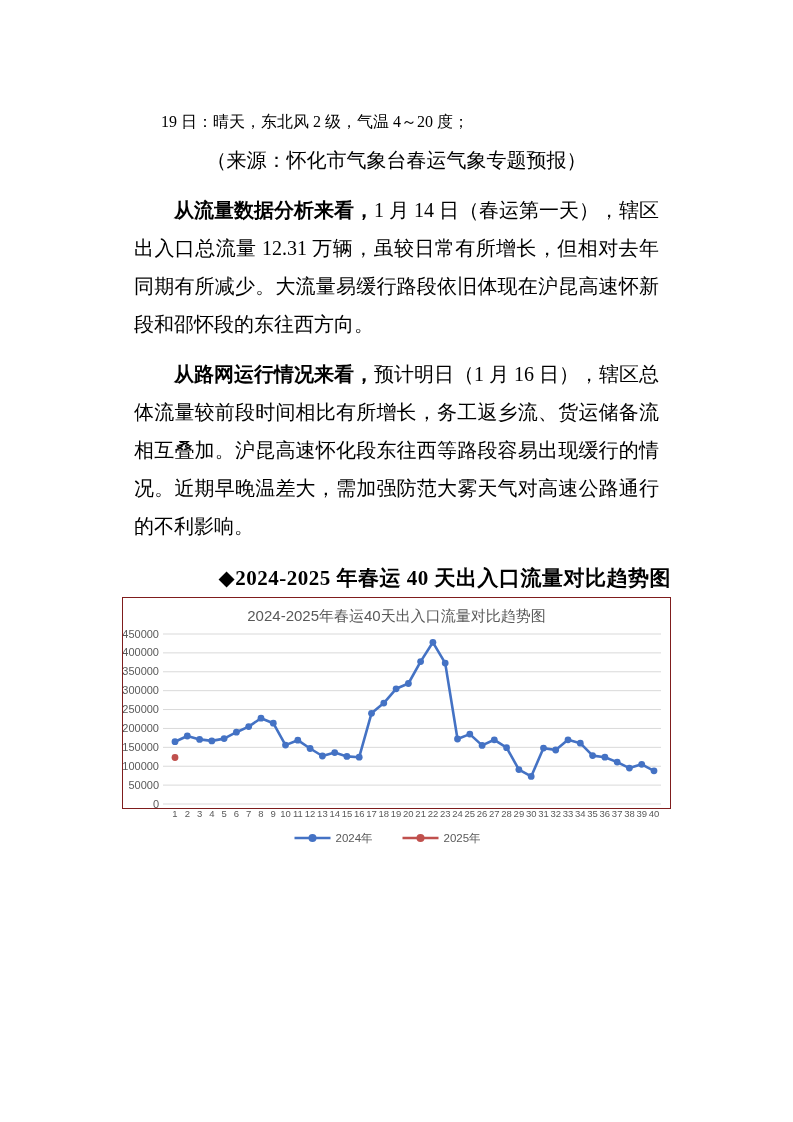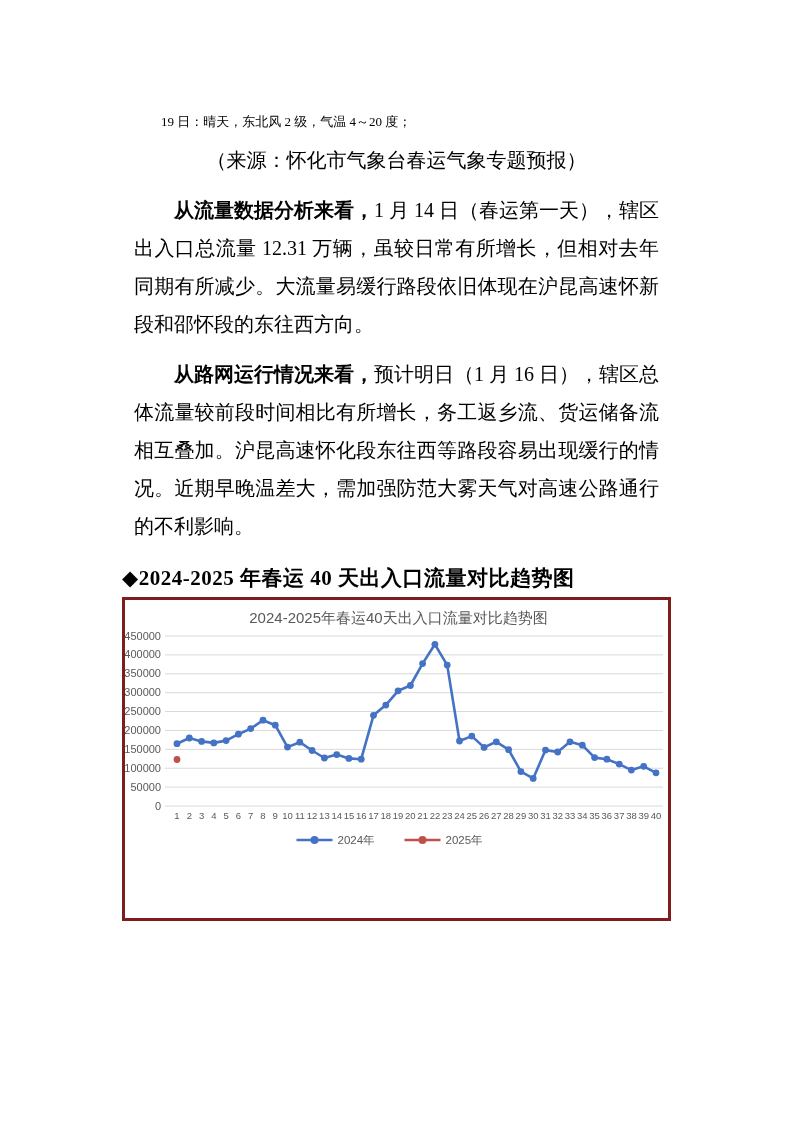--- a/index.html
+++ b/index.html
@@ -13,51 +13,51 @@
     overflow: hidden;
     margin: 0 auto;
   }
   .content {
     position: absolute;
     left: 122px;
     top: 103px;
     width: 549px;
   }
   .line {
-    font-size: 13px;
+    font-size: 16px;
     line-height: 38px;
     white-space: nowrap;
   }
   .indent { text-indent: 39px; }
   .src-line {
     font-size: 20px;
     line-height: 38px;
     text-align: center;
   }
   .bold { font-weight: bold; }
   .para {
     font-size: 20px;
     line-height: 38px;
     text-align: justify;
     text-indent: 40px;
     margin: 12px;
   }
   .chart-heading {
     font-size: 21px;
     font-weight: bold;
-    text-align: left;
+    text-align: right;
     line-height: 30px;
     margin: 18px 0 0 0;
     letter-spacing: 0.5px;
   }
   .chart-box {
     box-sizing: border-box;
     width: 549px;
-    height: 324px;
-    border: 3px solid #7f1d1d;
+    height: 212px;
+    border: 1px solid #7f1d1d;
     background: #ffffff;
     margin-top: 4px;
   }
   .chart-box svg { display: block; }
 </style>
 </head>
 <body>
 
 <div class="page">
   <div class="content">

